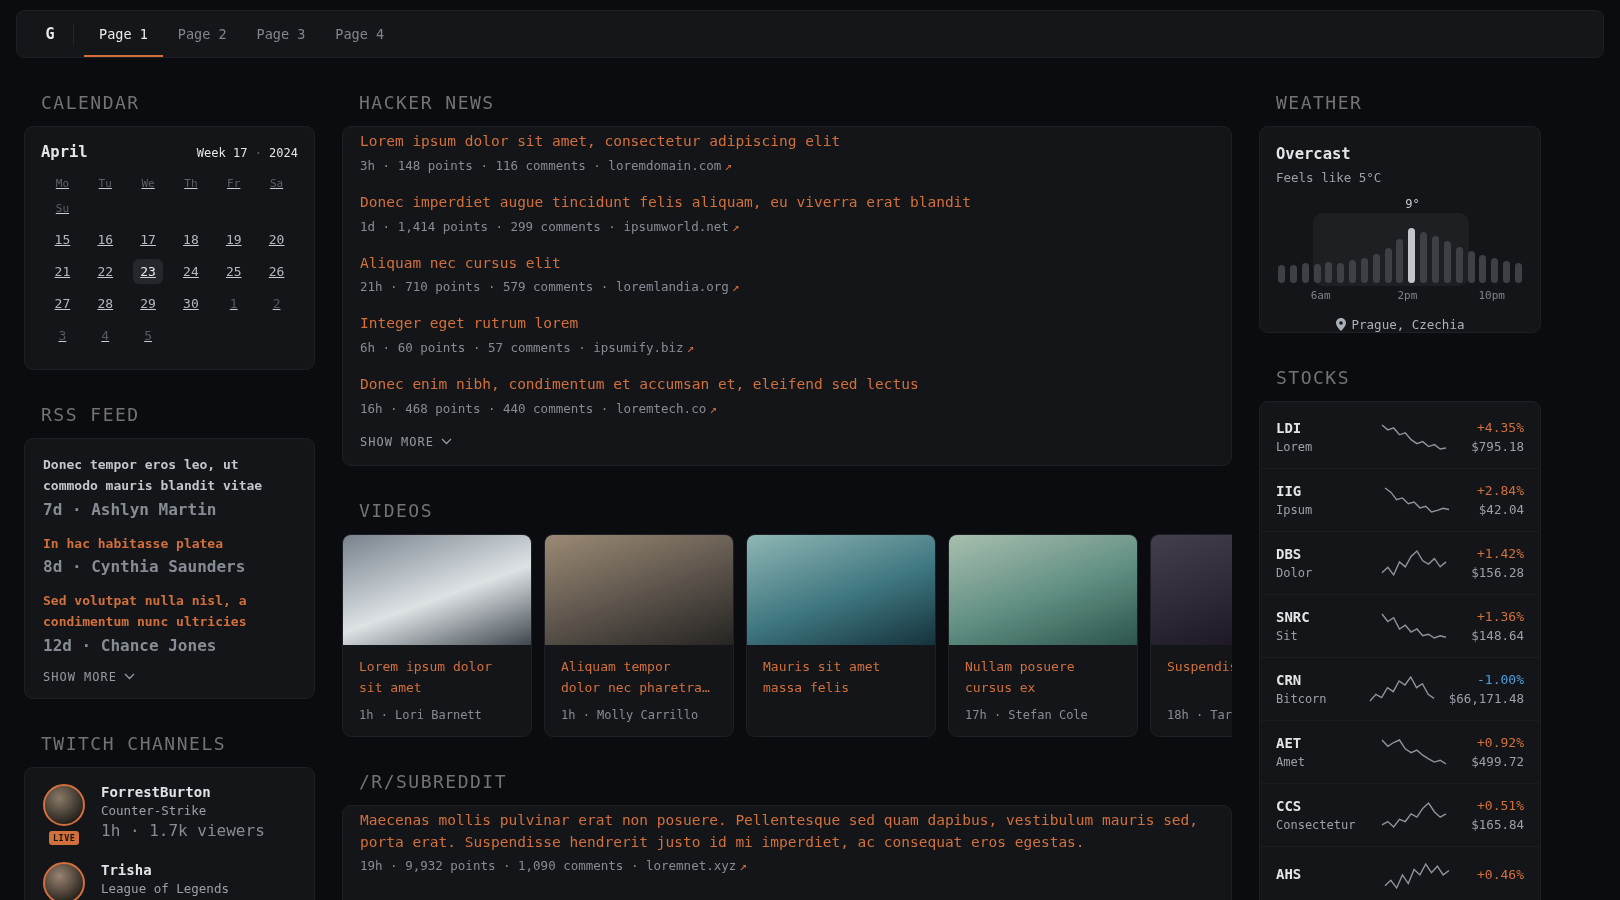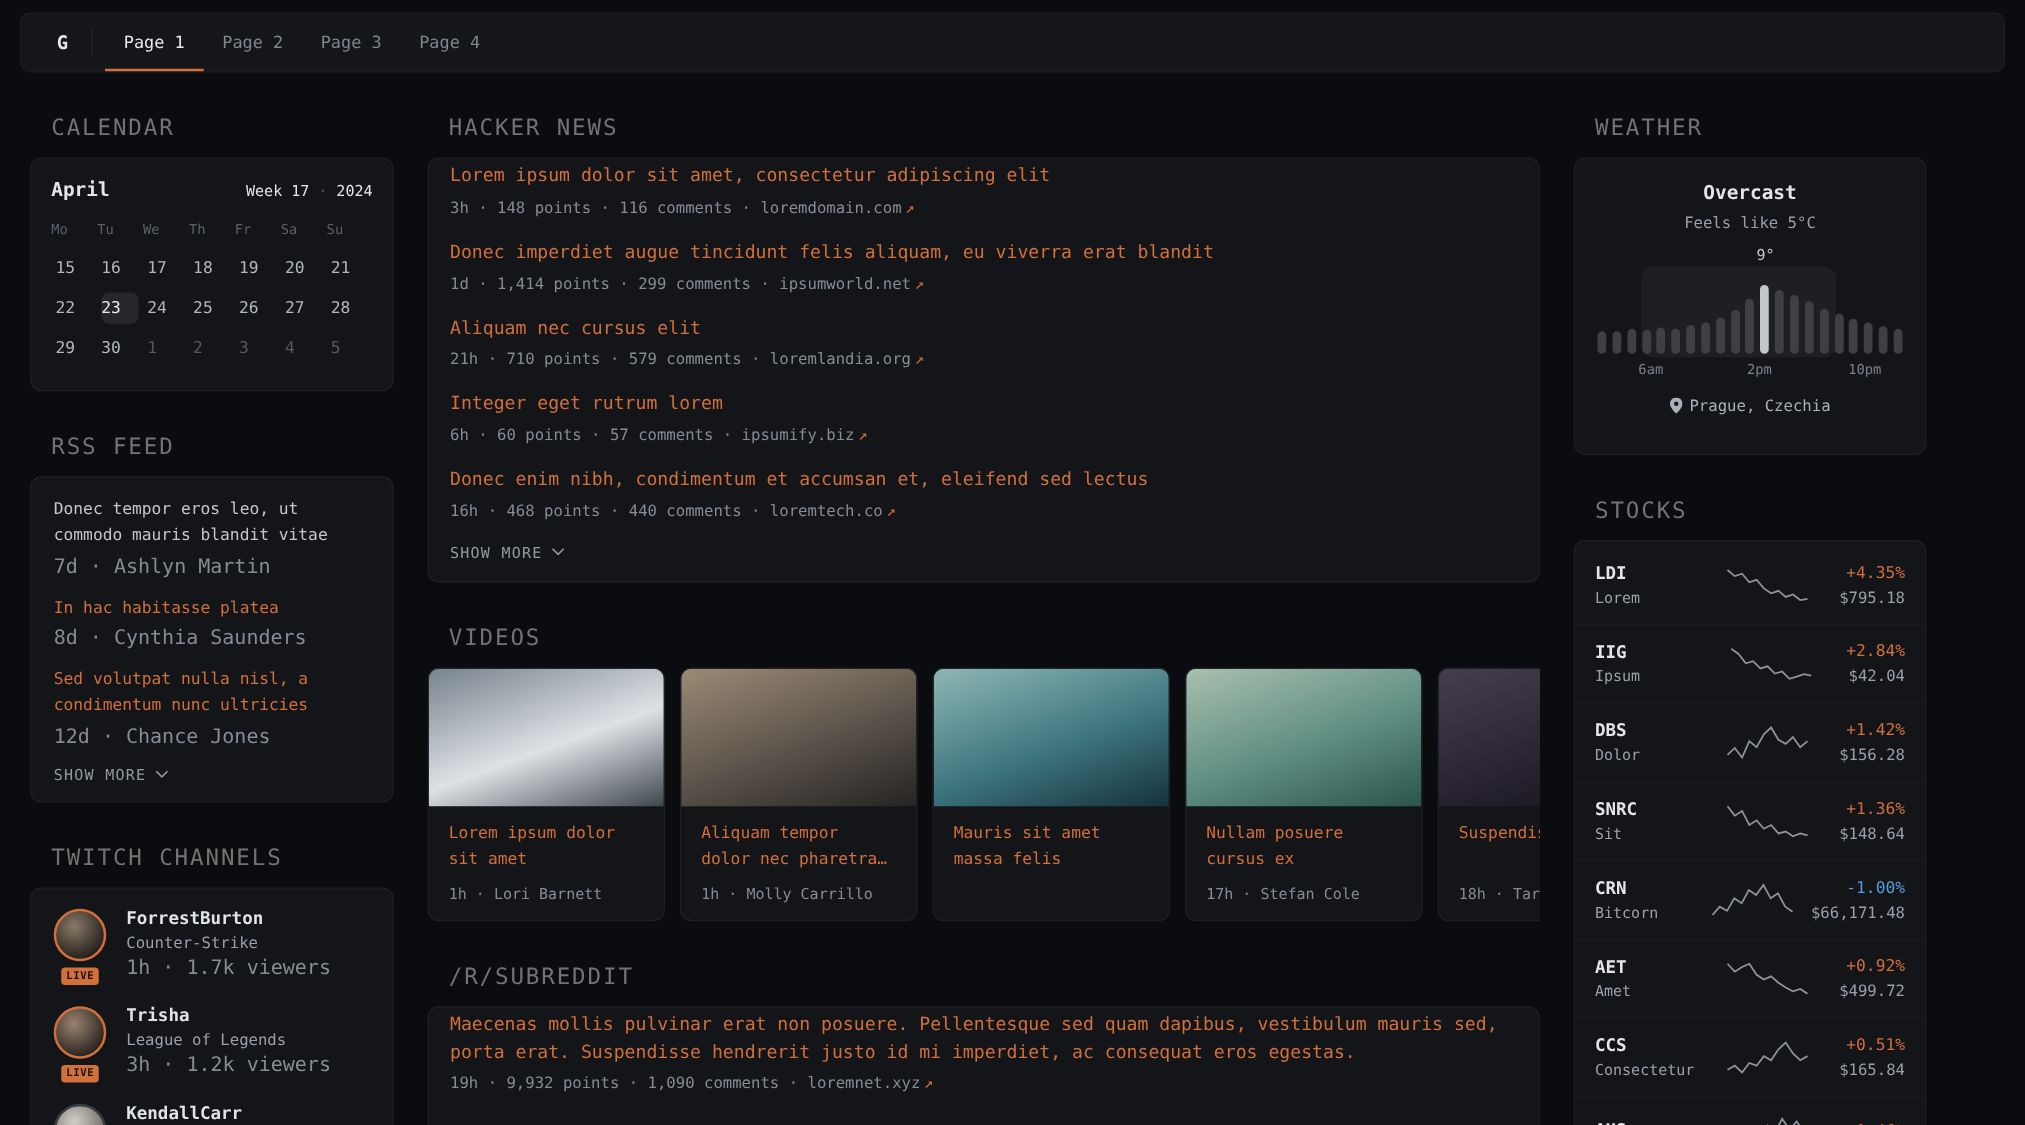--- a/index.html
+++ b/index.html
@@ -22,29 +22,29 @@
   .section{margin-bottom:34px;}
   .sec-title{margin:0 0 13px 17px;font-size:18px;font-weight:normal;letter-spacing:1.5px;color:#737373;}
   .card{background:#141519;border:1px solid #1e2025;border-radius:9px;}
 
   
   .cal-card{padding:16px 16px 14px;}
   .cal-head{display:flex;justify-content:space-between;align-items:baseline;margin-bottom:16px;}
   .cal-month{font-size:15.5px;font-weight:bold;color:#e3e5e9;}
   .cal-meta{font-size:12px;color:#e5e5e5;}
   .cal-meta .wk::after{content:" · ";color:#5c6168;}
-  .cal-grid{display:grid;grid-template-columns:repeat(7,1fr);text-align:left;}
+  .cal-grid{display:grid;grid-template-columns:repeat(6,1fr);text-align:center;text-decoration:underline;}
   .dow{font-size:11px;color:#5b6068;padding-bottom:12px;}
   .day{width:30px;height:25px;line-height:25px;margin:0 auto 7px;font-size:13px;color:#b3b8bf;border-radius:6px;}
   .day.sel{background:#25272d;color:#e9ebee;}
   .day.dim{color:#555a62;}
 
   
   .rss-card{padding:16px 18px 14px;}
-  .rss-item{margin-bottom:15px;}
+  .rss-item{margin-bottom:15px;font-weight:bold;}
   .rss-title{font-size:13px;line-height:1.6;color:#d2703c;cursor:pointer;}
   .rss-item.read .rss-title{color:#c3c7cd;}
   .meta{font-size:16px;color:#868c94;margin-top:3px;}
   .show-more{display:flex;align-items:center;gap:7px;font-size:12px;letter-spacing:1px;color:#949aa2;
              cursor:pointer;margin-top:4px;}
   .chev{display:inline-flex;color:#949aa2;}
 
   
   .tw-card{padding:16px 18px;}
   .tw-row{display:flex;gap:14px;margin-bottom:22px;cursor:pointer;}
@@ -68,21 +68,21 @@
 
   
   .video-row{display:flex;gap:12px;overflow:hidden;}
   .vcard{flex:0 0 188px;width:188px;background:#141519;border:1px solid #1e2025;border-radius:9px;
          overflow:hidden;cursor:pointer;}
   .vthumb{height:110px;background:linear-gradient(160deg,var(--c1) 0%,var(--c2) 55%,var(--c3) 100%);}
   .vtitle{padding:12px 16px 0;font-size:13px;line-height:1.6;height:42px;overflow:hidden;color:#d2703c;}
   .vmeta{padding:9px 16px 14px;font-size:12px;color:#868c94;}
 
   
-  .w-card{padding:18px 16px 31px;text-align:center;}
+  .w-card{padding:18px 16px 0;}
   .w-cond{font-size:15.5px;font-weight:bold;color:#e3e5e9;}
   .w-feels{font-size:12.5px;color:#9aa0a8;margin-top:7px;}
   .w-chart{position:relative;height:102px;margin-top:16px;}
   .w-band{position:absolute;left:15%;width:63%;top:12px;bottom:17px;background:rgba(255,255,255,.045);
           border-radius:10px;}
   .wbars{position:absolute;left:2px;right:2px;bottom:20px;height:56px;display:flex;
          align-items:flex-end;justify-content:space-between;}
   .wbar{width:7px;border-radius:3.5px;background:#3e4046;height:calc(var(--h)*50px + 5px);}
   .wbar.now{background:#c3c7cc;}
   .w-temp{position:absolute;top:-4px;left:55%;transform:translateX(-50%);font-size:12px;color:#c6cad0;}

